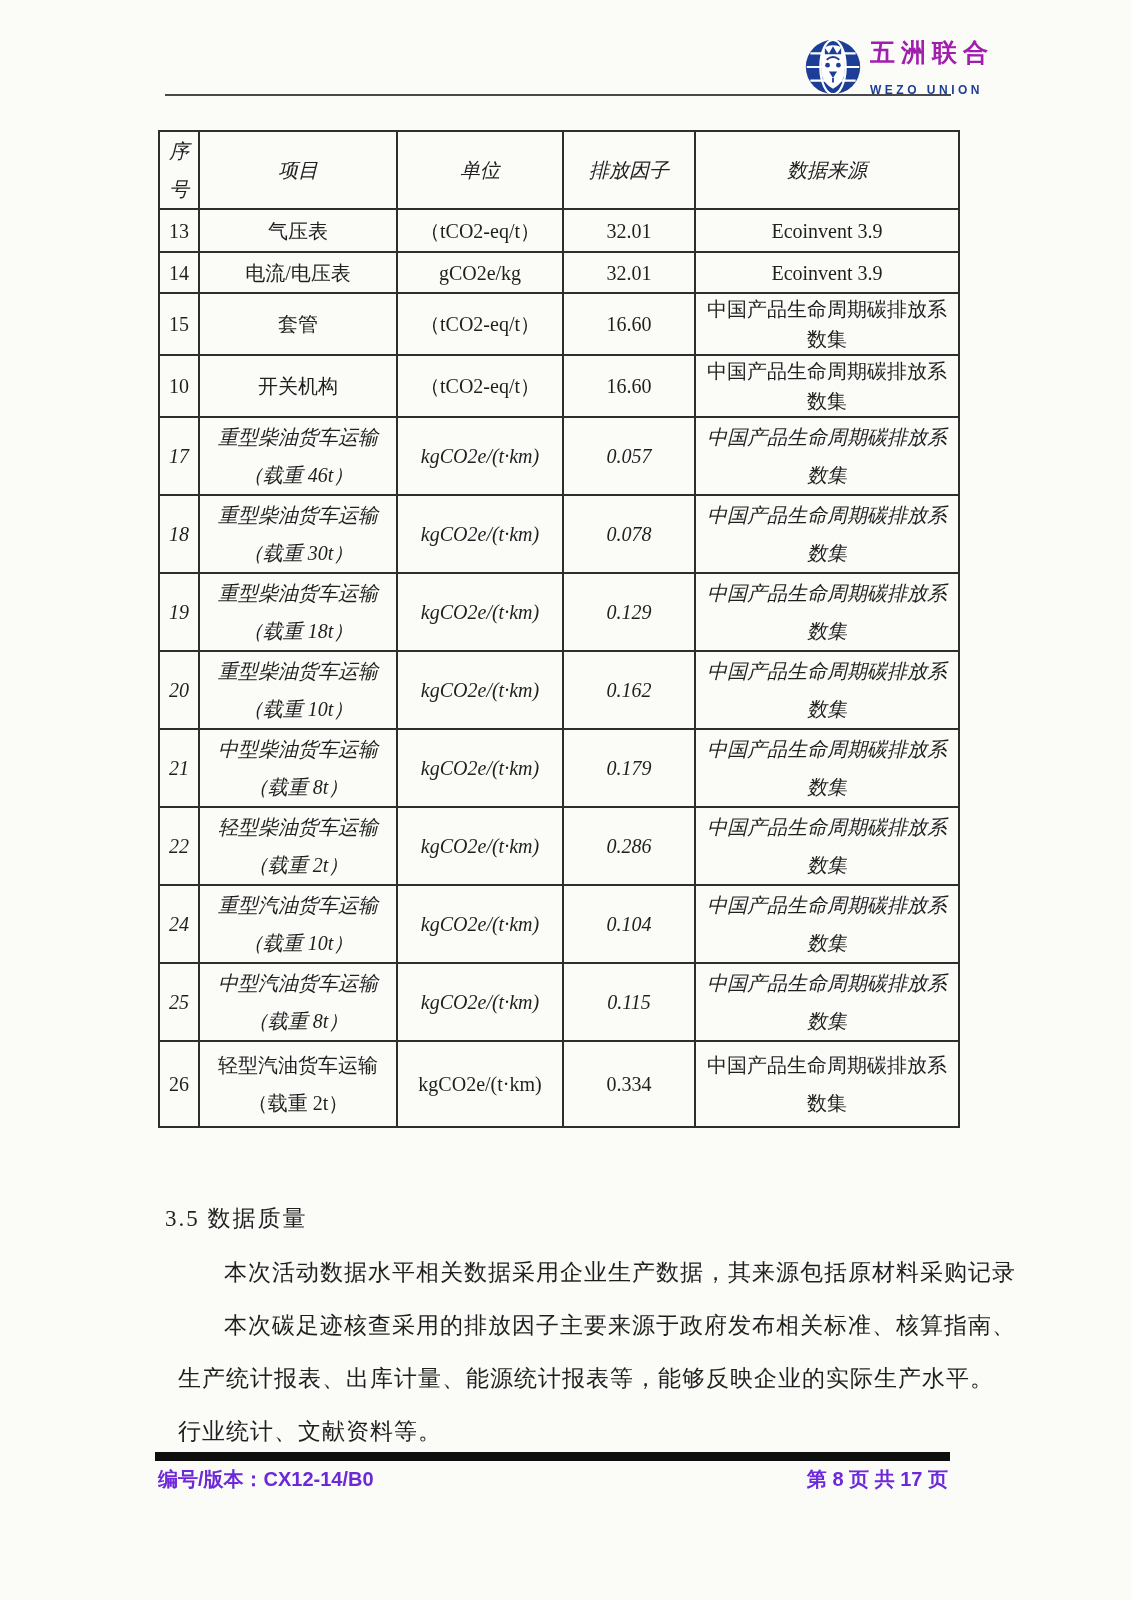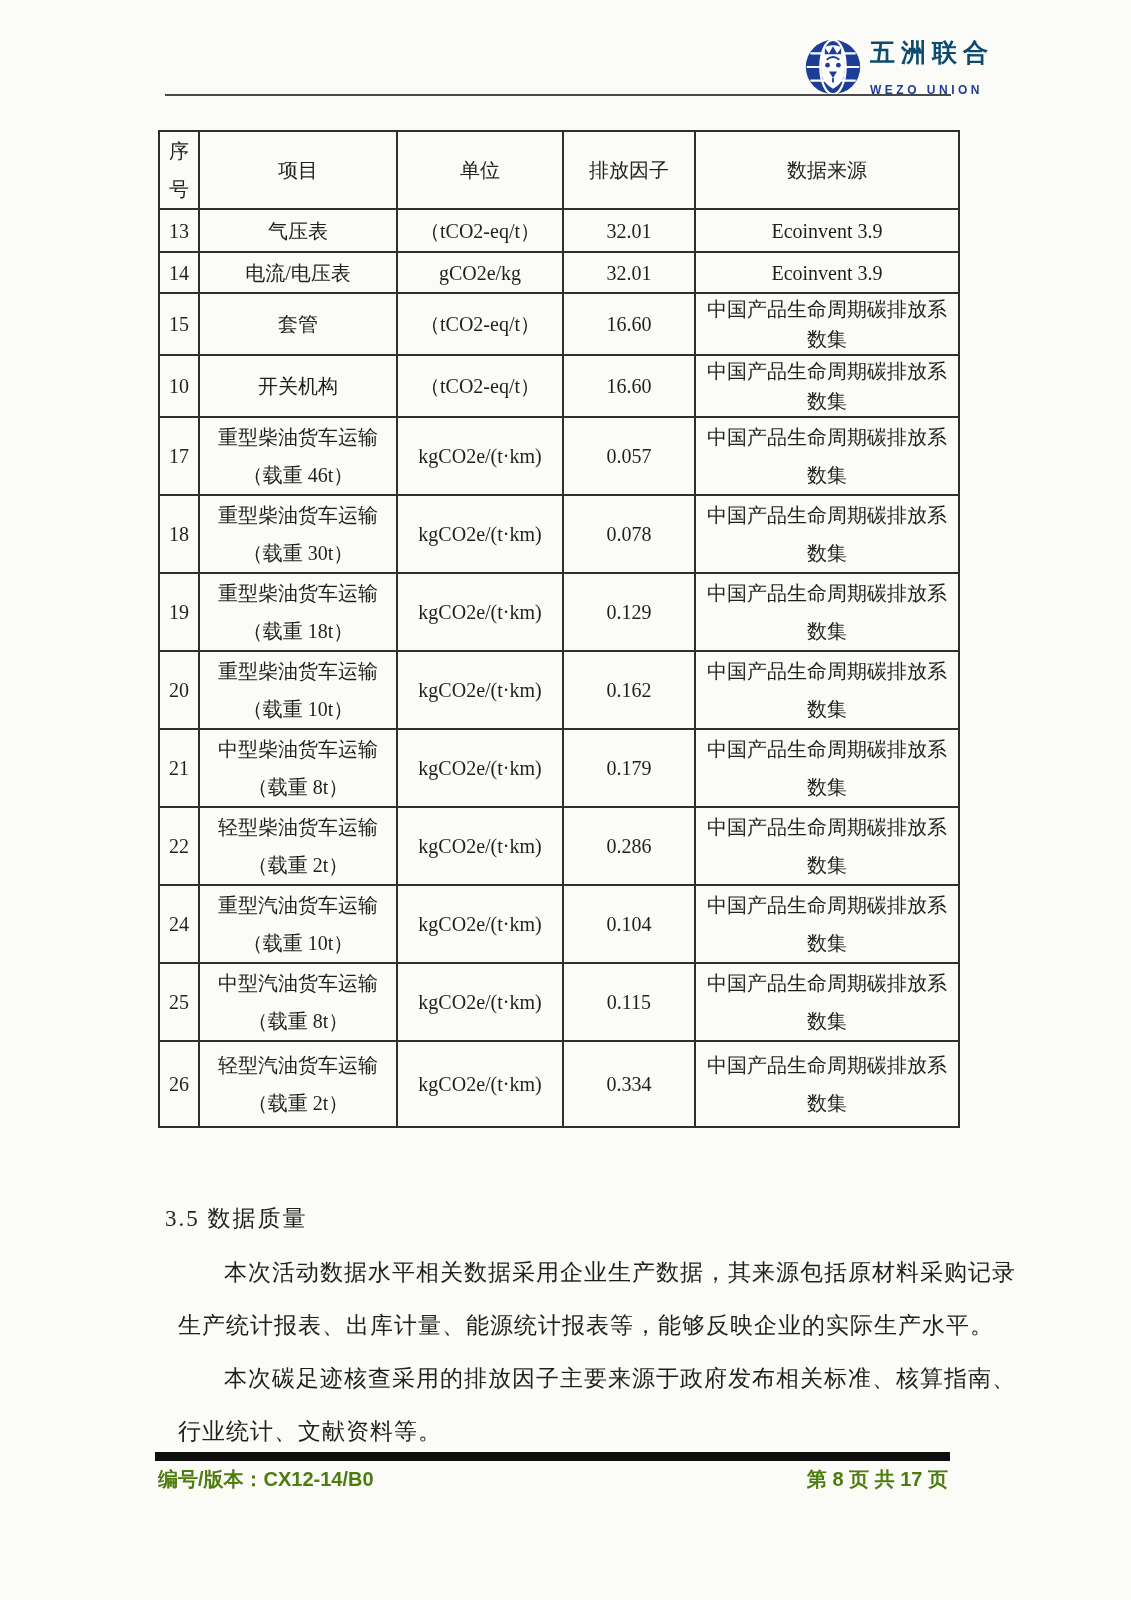--- a/index.html
+++ b/index.html
@@ -9,53 +9,53 @@
     font-family:"Liberation Serif","DejaVu Serif",serif;
     color:#1f1f1f;
   }
   .page { position:relative; width:1131px; height:1600px; overflow:hidden; }
 
   
   .header-rule { position:absolute; left:165px; top:94px; width:786px; height:2px; background:#4a4a4a; }
   .logo { position:absolute; left:804px; top:36px; display:flex; align-items:center; }
   .logo-txt { margin-left:8px; display:flex; flex-direction:column; align-items:flex-start; }
   .logo-zh { font-family:"Liberation Sans","DejaVu Sans",sans-serif; font-weight:bold;
-             font-size:25px; letter-spacing:6px; color:#0c4a6e; white-space:nowrap; }
+             font-size:25px; letter-spacing:6px; color:#a21caf; white-space:nowrap; }
   .logo-en { font-family:Liberation Sans, sans-serif; font-weight:bold;
              font-size:12px; letter-spacing:3.5px; color:#1c3e96; margin-top:14px; white-space:nowrap; }
 
   
   table.factors { position:absolute; left:158px; top:130px; width:786px;
                   border-collapse:collapse; table-layout:fixed; }
   .factors th, .factors td {
     border:2px solid #2e2e2e; text-align:center; vertical-align:middle;
     font-size:20px; line-height:1.9; padding:0 2px; font-weight:normal;
   }
   .factors .c-no { width:40px; }
   .factors .c-item { width:198px; }
   .factors .c-unit { width:166px; }
   .factors .c-factor { width:132px; }
   .factors .c-source { width:264px; letter-spacing:0; }
-  tr.h77 { height:77px; } tr.h43 { height:43px; } tr.h41 { height:41px; }
+  tr.h77 { height:77px;font-style:italic; } tr.h43 { height:43px; } tr.h41 { height:41px; }
   tr.h62 { height:62px;border-radius:15px; } tr.h86 { height:86px;padding-left:44px; }
   tr.compact td { line-height:1.5; }
 
   
   .section-heading { position:absolute; left:165px; top:1203px; font-size:23px;
                      letter-spacing:2px; white-space:nowrap; }
   .paragraphs { position:absolute; left:158px; top:1246px; width:800px;margin-left:20px; }
   .pline { height:53px; line-height:53px; font-size:23px; letter-spacing:1px; white-space:nowrap; }
   .pline.indent { text-indent:2em; }
 
   
   .footer-rule { position:absolute; left:155px; top:1452px; width:795px; height:9px; background:#0e0e0e; }
   .footer-row { position:absolute; left:158px; top:1466px; width:790px;
                 display:flex; justify-content:space-between;
                 font-family:"Liberation Sans","DejaVu Sans",sans-serif;
-                font-weight:bold; font-size:20px; color:#4d7c0f; }
+                font-weight:bold; font-size:20px; color:#6d28d9; }
 </style>
 </head>
 <body>
 
 <div class="page">
 
   <div class="logo">
     <svg width="58" height="58" viewBox="0 0 64 64">
       <circle cx="32" cy="32" r="30" fill="#1c3e96"></circle>
       <line x1="3" y1="32" x2="61" y2="32" stroke="#fff" stroke-width="2.4"></line>
@@ -219,22 +219,22 @@
         <td>0.334</td>
         <td class="c-source">中国产品生命周期碳排放系数集</td>
       </tr>
     </tbody>
   </table>
 
   <div class="section-heading">3.5 数据质量</div>
 
   <div class="paragraphs">
     <div class="pline indent">本次活动数据水平相关数据采用企业生产数据，其来源包括原材料采购记录</div>
+    <div class="pline indent">本次碳足迹核查采用的排放因子主要来源于政府发布相关标准、核算指南、</div>
     <div class="pline">生产统计报表、出库计量、能源统计报表等，能够反映企业的实际生产水平。</div>
-    <div class="pline indent">本次碳足迹核查采用的排放因子主要来源于政府发布相关标准、核算指南、</div>
     <div class="pline">行业统计、文献资料等。</div>
   </div>
 
   <div class="footer-rule"></div>
   <div class="footer-row">
     <span>编号/版本：CX12-14/B0</span>
     <span>第 8 页 共 17 页</span>
   </div>
 
 </div>

